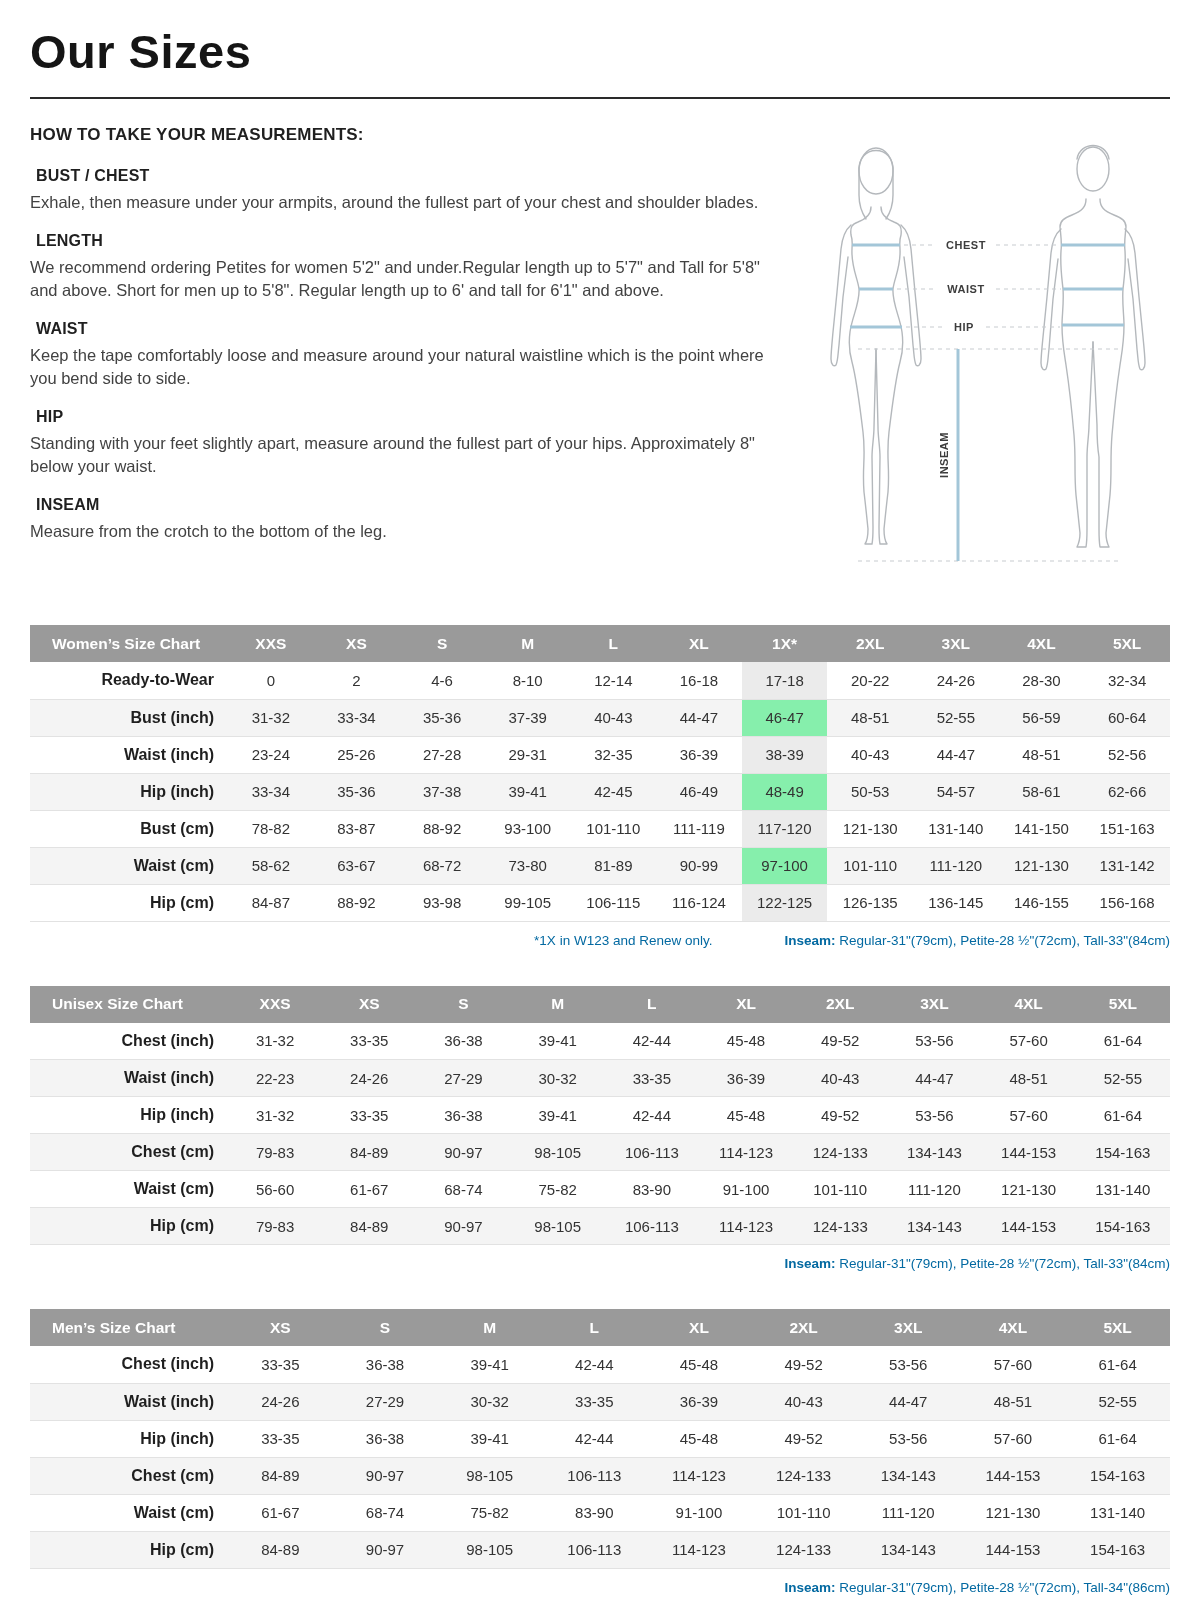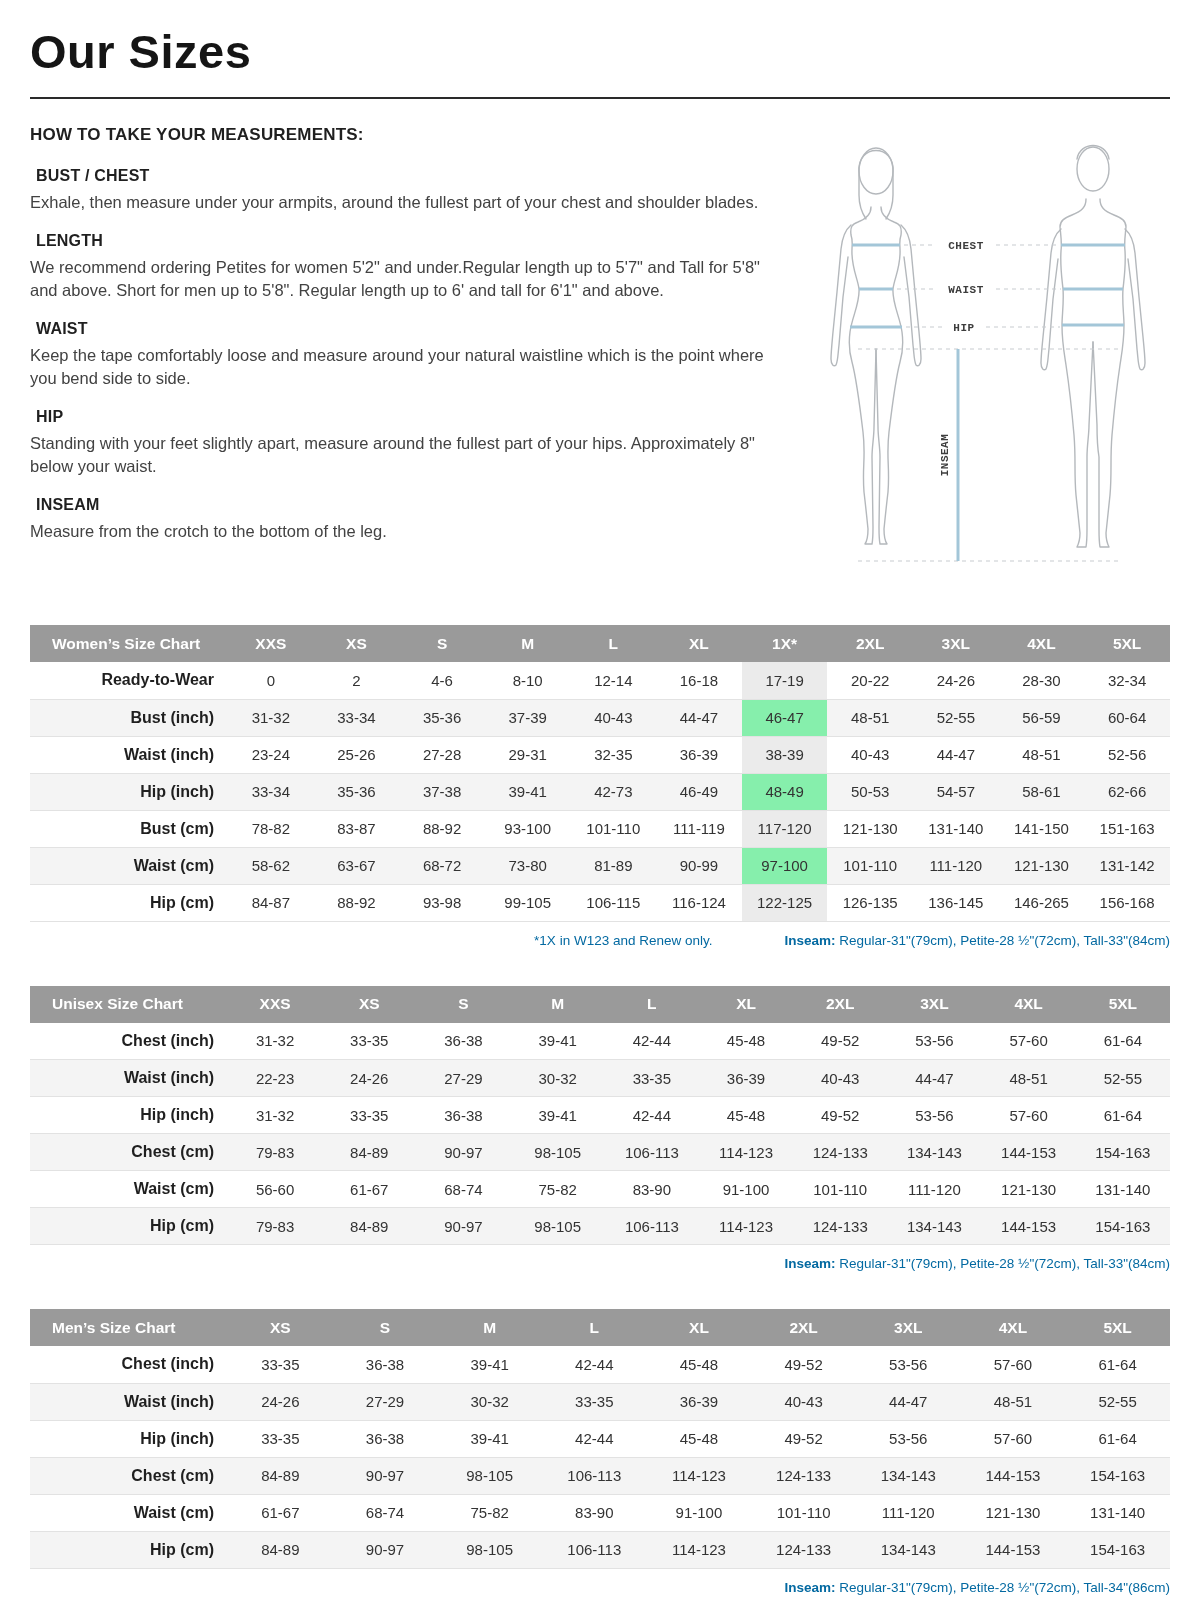--- a/index.html
+++ b/index.html
@@ -15,21 +15,21 @@
     margin:0; padding:0 0 18px; color:#151515;
     border-bottom:2px solid #2a2a2a;
   }
 
   .top-section { display:flex; margin-top:26px; }
   .instructions { width:745px; }
   .instructions h2 { font-size:17px; font-weight:700; color:#1f1f1f; margin:0 0 22px; letter-spacing:.2px; }
   .instructions h3 { font-size:16px; font-weight:700; color:#1f1f1f; margin:19px 6px 6px; letter-spacing:.2px; }
   .instructions p  { font-size:16.5px; line-height:1.36; color:#424242; margin:0; }
 
-  .diagram { flex:1; display:flex; justify-content:flex-end; align-items:flex-start; padding-top:2px;font-family:Liberation Mono, monospace; }
+  .diagram { flex:1; display:flex; justify-content:flex-end; align-items:flex-start; padding-top:2px; }
   .diagram svg { display:block; }
   .fig-line   { fill:none; stroke:#b4b8bc; stroke-width:1.4; stroke-linecap:round; stroke-linejoin:round; }
   .meas-line  { stroke:#a3c6d8; stroke-width:3; }
   .inseam-line{ stroke:#a3c6d8; stroke-width:3; }
   .dash-line  { stroke:#c7cbcf; stroke-width:1; stroke-dasharray:4 4; fill:none; }
   .diag-label { font-size:11px; font-weight:700; fill:#3d3d3d; letter-spacing:.5px; }
 
   #tables-container { margin-top:38px; }
   table.size-table { width:100%; border-collapse:collapse; table-layout:fixed; margin-top:38px; }
   #tables-container table.size-table:first-child { margin-top:0; }
@@ -147,21 +147,21 @@
         </thead>
         <tbody>
           <tr>
             <td class="row-label">Ready-to-Wear</td>
             <td>0</td>
             <td>2</td>
             <td>4-6</td>
             <td>8-10</td>
             <td>12-14</td>
             <td>16-18</td>
-            <td class="hl">17-19</td>
+            <td class="hl">17-18</td>
             <td>20-22</td>
             <td>24-26</td>
             <td>28-30</td>
             <td>32-34</td>
           </tr>
           <tr class="stripe">
             <td class="row-label">Bust (inch)</td>
             <td>31-32</td>
             <td>33-34</td>
             <td>35-36</td>
@@ -187,21 +187,21 @@
             <td>44-47</td>
             <td>48-51</td>
             <td>52-56</td>
           </tr>
           <tr class="stripe">
             <td class="row-label">Hip (inch)</td>
             <td>33-34</td>
             <td>35-36</td>
             <td>37-38</td>
             <td>39-41</td>
-            <td>42-73</td>
+            <td>42-45</td>
             <td>46-49</td>
             <td class="hl">48-49</td>
             <td>50-53</td>
             <td>54-57</td>
             <td>58-61</td>
             <td>62-66</td>
           </tr>
           <tr>
             <td class="row-label">Bust (cm)</td>
             <td>78-82</td>
@@ -234,21 +234,21 @@
             <td class="row-label">Hip (cm)</td>
             <td>84-87</td>
             <td>88-92</td>
             <td>93-98</td>
             <td>99-105</td>
             <td>106-115</td>
             <td>116-124</td>
             <td class="hl">122-125</td>
             <td>126-135</td>
             <td>136-145</td>
-            <td>146-265</td>
+            <td>146-155</td>
             <td>156-168</td>
           </tr>
         </tbody>
       </table>
       <div class="footnote-row">
         <span class="fn-left">*1X in W123 and Renew only.</span>
         <span class="fn-inseam"><b>Inseam: </b>Regular-31"(79cm), Petite-28 ½"(72cm), Tall-33"(84cm)</span>
       </div>
       <table class="size-table">
         <thead>

